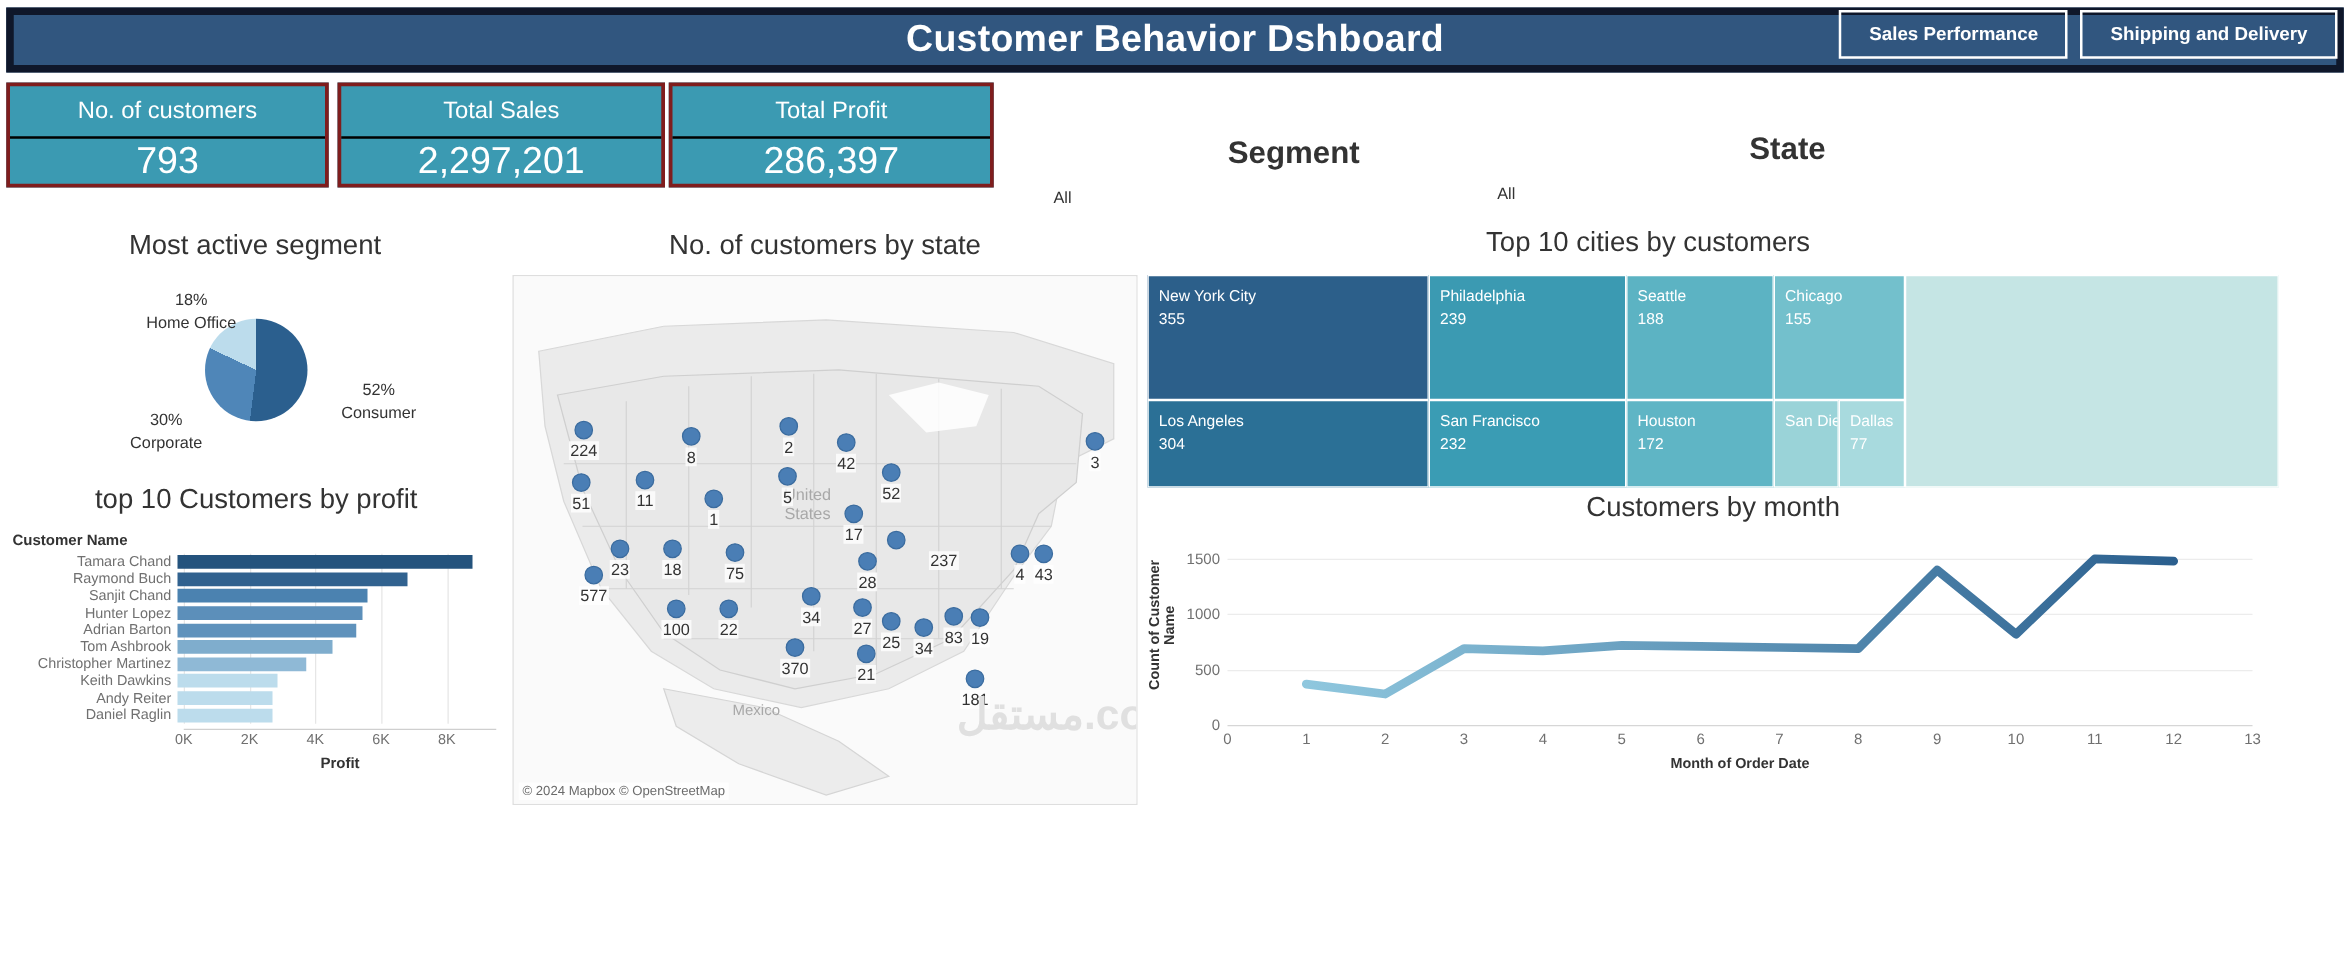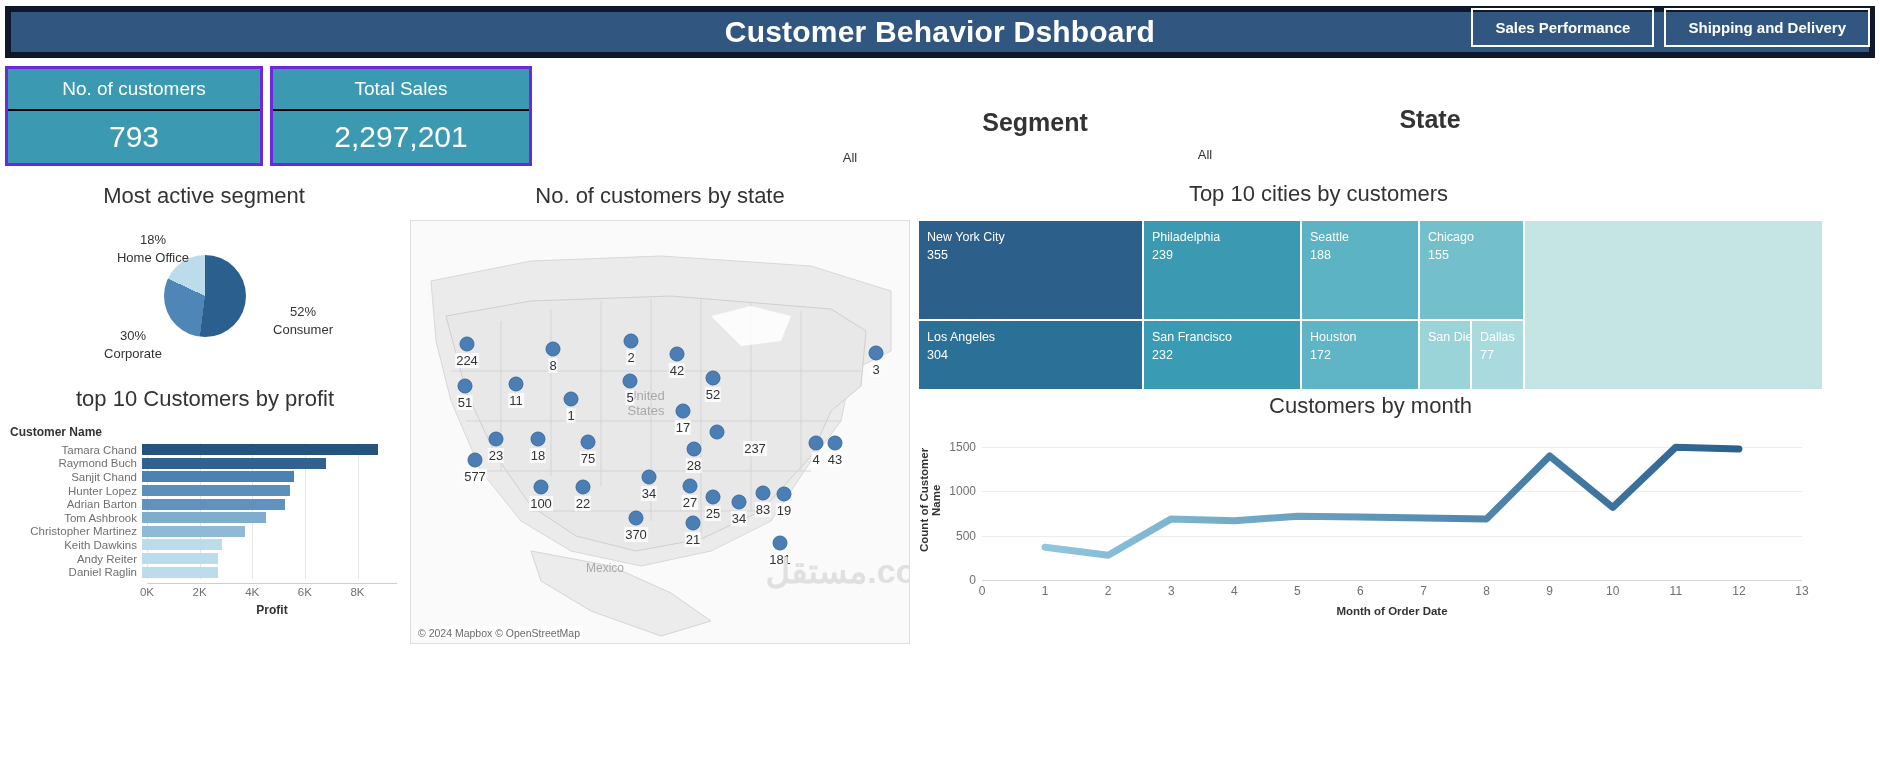--- a/index.html
+++ b/index.html
@@ -23,22 +23,22 @@
   }
   .nav-buttons { position: absolute; right: 10px; top: 8px; display: flex; gap: 10px; }
   .nav-btn {
     border: 2px solid #ffffff; color: #ffffff; background: transparent;
     font-size: 15px; font-weight: bold; padding: 9px 22px; white-space: nowrap;
     cursor: pointer; font-family: "Liberation Sans", sans-serif;
   }
 
   
   .kpi {
-    position: absolute; top: 66px; height: 100px;
-    border: 3px solid #6d28d9; background: #3b9ab2;
+    position: absolute; top: 66px; height: 84px;
+    border: 3px solid #7f1d1d; background: #3b9ab2;
     display: flex; flex-direction: column;
   }
   .kpi-label {
     flex: 0 0 42px; display: flex; align-items: center; justify-content: center;
     color: #ffffff; font-size: 19px; border-bottom: 2px solid #000;
   }
   .kpi-value {
     flex: 1; display: flex; align-items: center; justify-content: center;
     color: #ffffff; font-size: 30px;
   }
@@ -192,20 +192,24 @@
     <button class="nav-btn">Shipping and Delivery</button>
   </div>
 
   <div class="kpi" id="kpi0">
     <div class="kpi-label">No. of customers</div>
     <div class="kpi-value">793</div>
   </div>
   <div class="kpi" id="kpi1">
     <div class="kpi-label">Total Sales</div>
     <div class="kpi-value">2,297,201</div>
+  </div>
+  <div class="kpi" id="kpi2">
+    <div class="kpi-label">Total Profit</div>
+    <div class="kpi-value">286,397</div>
   </div>
 
   <div class="filter" id="f-seg">
     <div class="filter-title">Segment</div>
     <div class="filter-value">All</div>
   </div>
   <div class="filter" id="f-st">
     <div class="filter-title">State</div>
     <div class="filter-value">All</div>
   </div>

